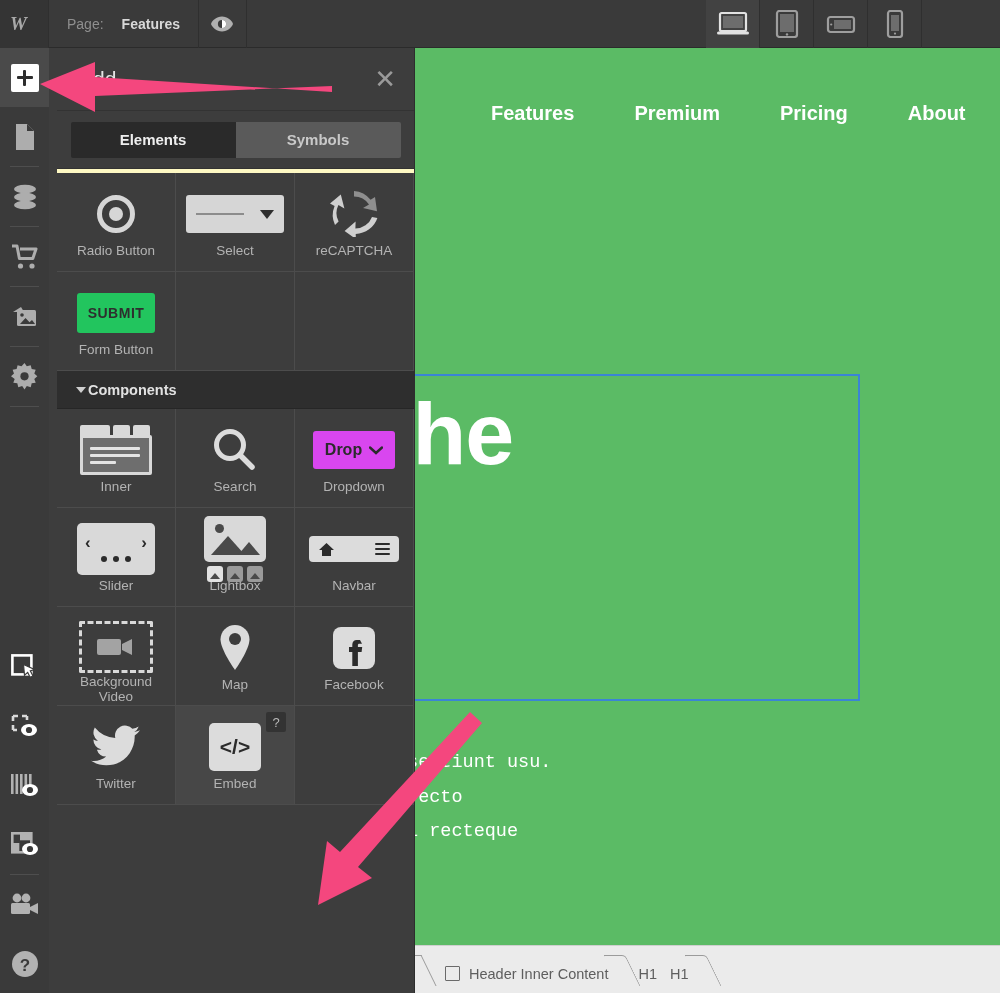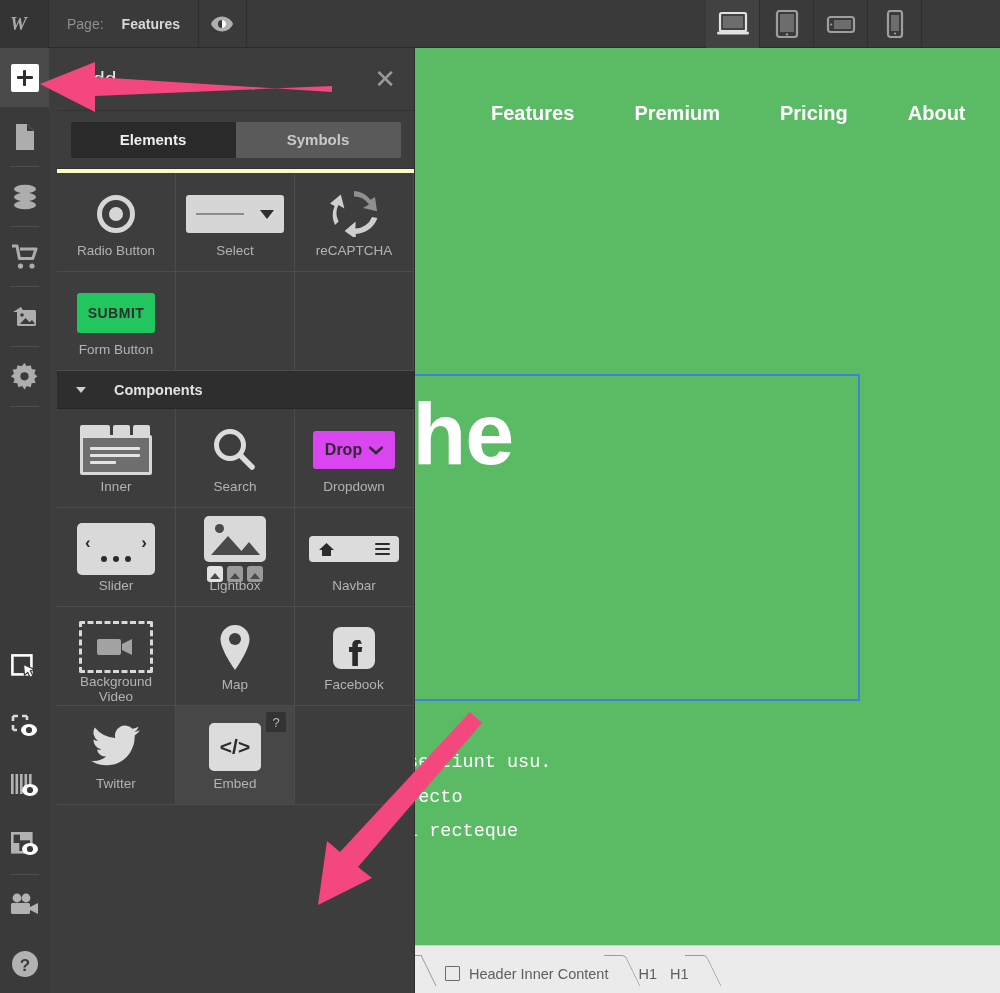--- a/index.html
+++ b/index.html
@@ -109,21 +109,21 @@
     margin-top: 2px;
   }
   .cell-label.two { margin-top: 0; }
   .help-badge {
     position: absolute; top: 6px; right: 8px; width: 20px; height: 20px;
     background: #333; border-radius: 2px; color: #b9b9b9; font-size: 13px;
     display: flex; align-items: center; justify-content: center;
   }
   .section-head {
     height: 38px; background: #2e2e2e; display: flex; align-items: center;
-    gap: 28px; padding-left: 19px; border-bottom: 1px solid #262626;
+    gap: 2px; padding-left: 19px; border-bottom: 1px solid #262626;
   }
   .section-caret {
     width: 0; height: 0; border-left: 5.5px solid transparent;
     border-right: 5.5px solid transparent; border-top: 6px solid #cfcfcf;
   }
   .section-title { color: #e2e2e2; font-size: 14.5px; font-weight: 700; }
 
   
   .radio-out {
     width: 38px; height: 38px; border-radius: 50%;

